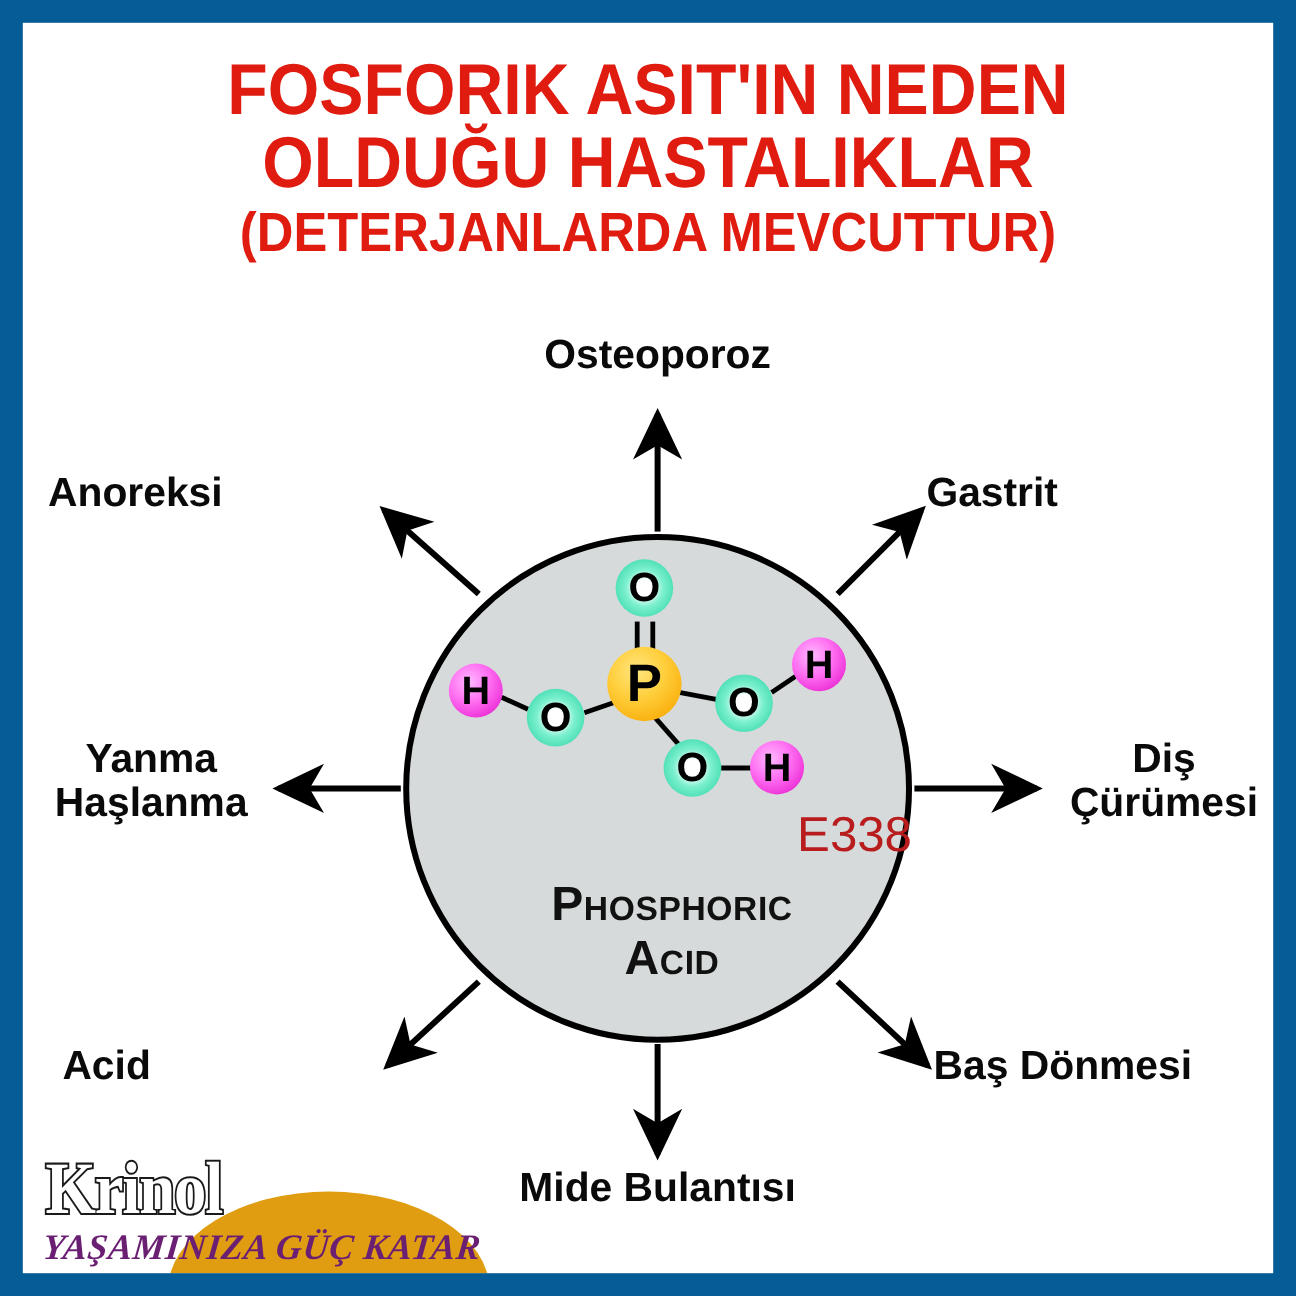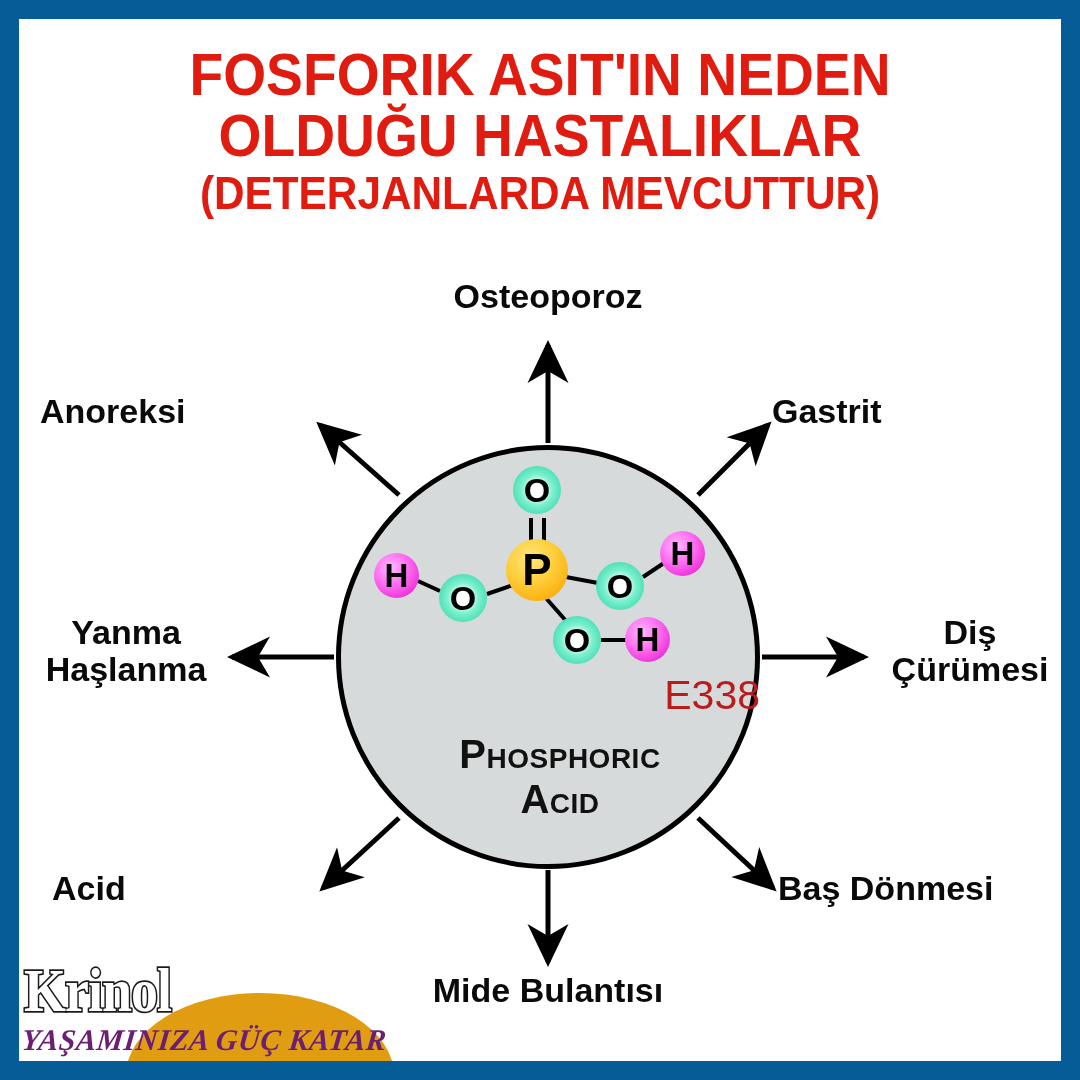--- a/index.html
+++ b/index.html
@@ -129,21 +129,21 @@
     line-height: 1.08;
     white-space: nowrap;
     z-index: 18;
   }
   .sl-center { text-align: center; }
   .sl-right  { text-align: left; }
   .sl-left   { text-align: left; }
   
   #logo {
     position: absolute;
-    left: 18px; bottom: 19px;
+    left: 32px; bottom: 19px;
     width: 365px; height: 108px;
     z-index: 30;
     overflow: hidden;
     padding-left: 32px;
   }
   #logo-swoosh {
     position: absolute;
     left: 108px; bottom: -36px;
     width: 268px; height: 104px;
     background: #E09D12;

